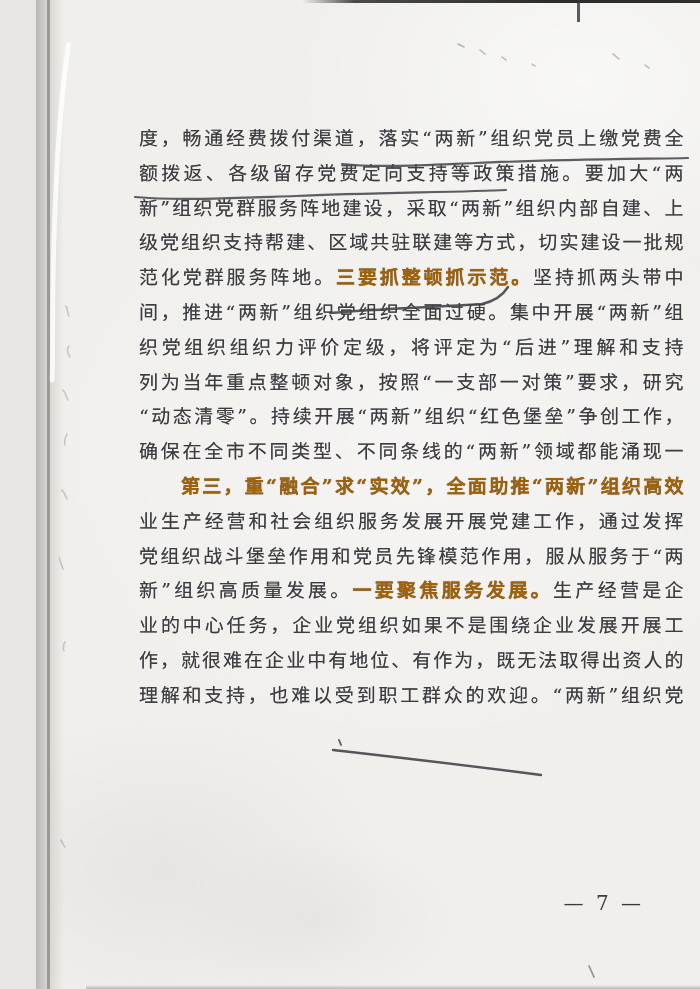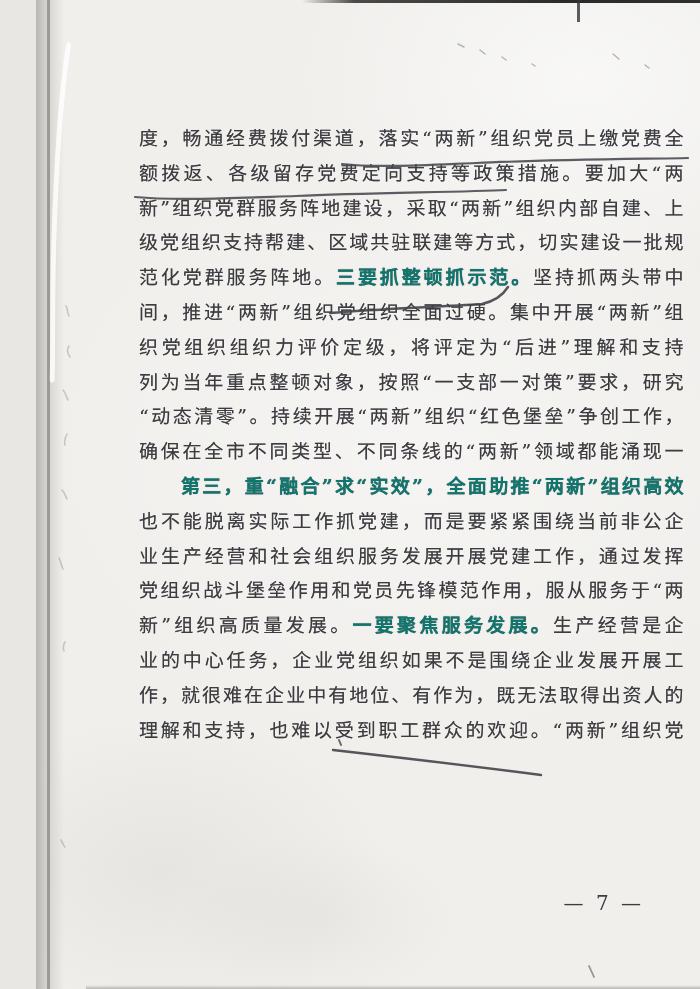--- a/index.html
+++ b/index.html
@@ -55,21 +55,21 @@
   .line{
     height:34.8px;line-height:34.8px;
     font-size:19px;color:var(--ink,#3b3b40);
     text-align:justify;text-align-last:justify;
     overflow:hidden;white-space:normal;
     letter-spacing:.5px;
     text-shadow:0 0 .5px rgba(60,60,64,.55);
   }
   .line.indent{padding-left:42px;}
   .seg{font-weight:400;}
-  .seg.bold{font-weight:700;color:#0f766e;text-shadow:0 0 .7px rgba(45,45,50,.8);}
+  .seg.bold{font-weight:700;color:#a16207;text-shadow:0 0 .7px rgba(45,45,50,.8);}
   .page-number{
     position:absolute;top:891px;right:92px;
     font-size:20px;letter-spacing:3px;color:#3b3b40;
     font-family:"DejaVu Serif","Liberation Serif",serif;
   }
   .pen-overlay{position:absolute;inset:0;pointer-events:none;}
 </style>
 </head>
 <body>
 
@@ -91,21 +91,20 @@
       <div class="line"><span class="seg">额拨返、各级留存党费定向支持等政策措施。要加大“两</span></div>
       <div class="line"><span class="seg">新”组织党群服务阵地建设，采取“两新”组织内部自建、上</span></div>
       <div class="line"><span class="seg">级党组织支持帮建、区域共驻联建等方式，切实建设一批规</span></div>
       <div class="line"><span class="seg">范化党群服务阵地。</span><span class="seg bold">三要抓整顿抓示范。</span><span class="seg">坚持抓两头带中</span></div>
       <div class="line"><span class="seg">间，推进“两新”组织党组织全面过硬。集中开展“两新”组</span></div>
       <div class="line"><span class="seg">织党组织组织力评价定级，将评定为“后进”理解和支持</span></div>
       <div class="line"><span class="seg">列为当年重点整顿对象，按照“一支部一对策”要求，研究</span></div>
       <div class="line"><span class="seg">“动态清零”。持续开展“两新”组织“红色堡垒”争创工作，</span></div>
       <div class="line"><span class="seg">确保在全市不同类型、不同条线的“两新”领域都能涌现一</span></div>
       <div class="line indent"><span class="seg bold">第三，重“融合”求“实效”，全面助推“两新”组织高效</span></div>
-      <div class="line"><span class="seg">也不能脱离实际工作抓党建，而是要紧紧围绕当前非公企</span></div>
       <div class="line"><span class="seg">业生产经营和社会组织服务发展开展党建工作，通过发挥</span></div>
       <div class="line"><span class="seg">党组织战斗堡垒作用和党员先锋模范作用，服从服务于“两</span></div>
       <div class="line"><span class="seg">新”组织高质量发展。</span><span class="seg bold">一要聚焦服务发展。</span><span class="seg">生产经营是企</span></div>
       <div class="line"><span class="seg">业的中心任务，企业党组织如果不是围绕企业发展开展工</span></div>
       <div class="line"><span class="seg">作，就很难在企业中有地位、有作为，既无法取得出资人的</span></div>
       <div class="line"><span class="seg">理解和支持，也难以受到职工群众的欢迎。“两新”组织党</span></div>
     </div>
 
   <div class="page-number">— 7 —</div>
 

